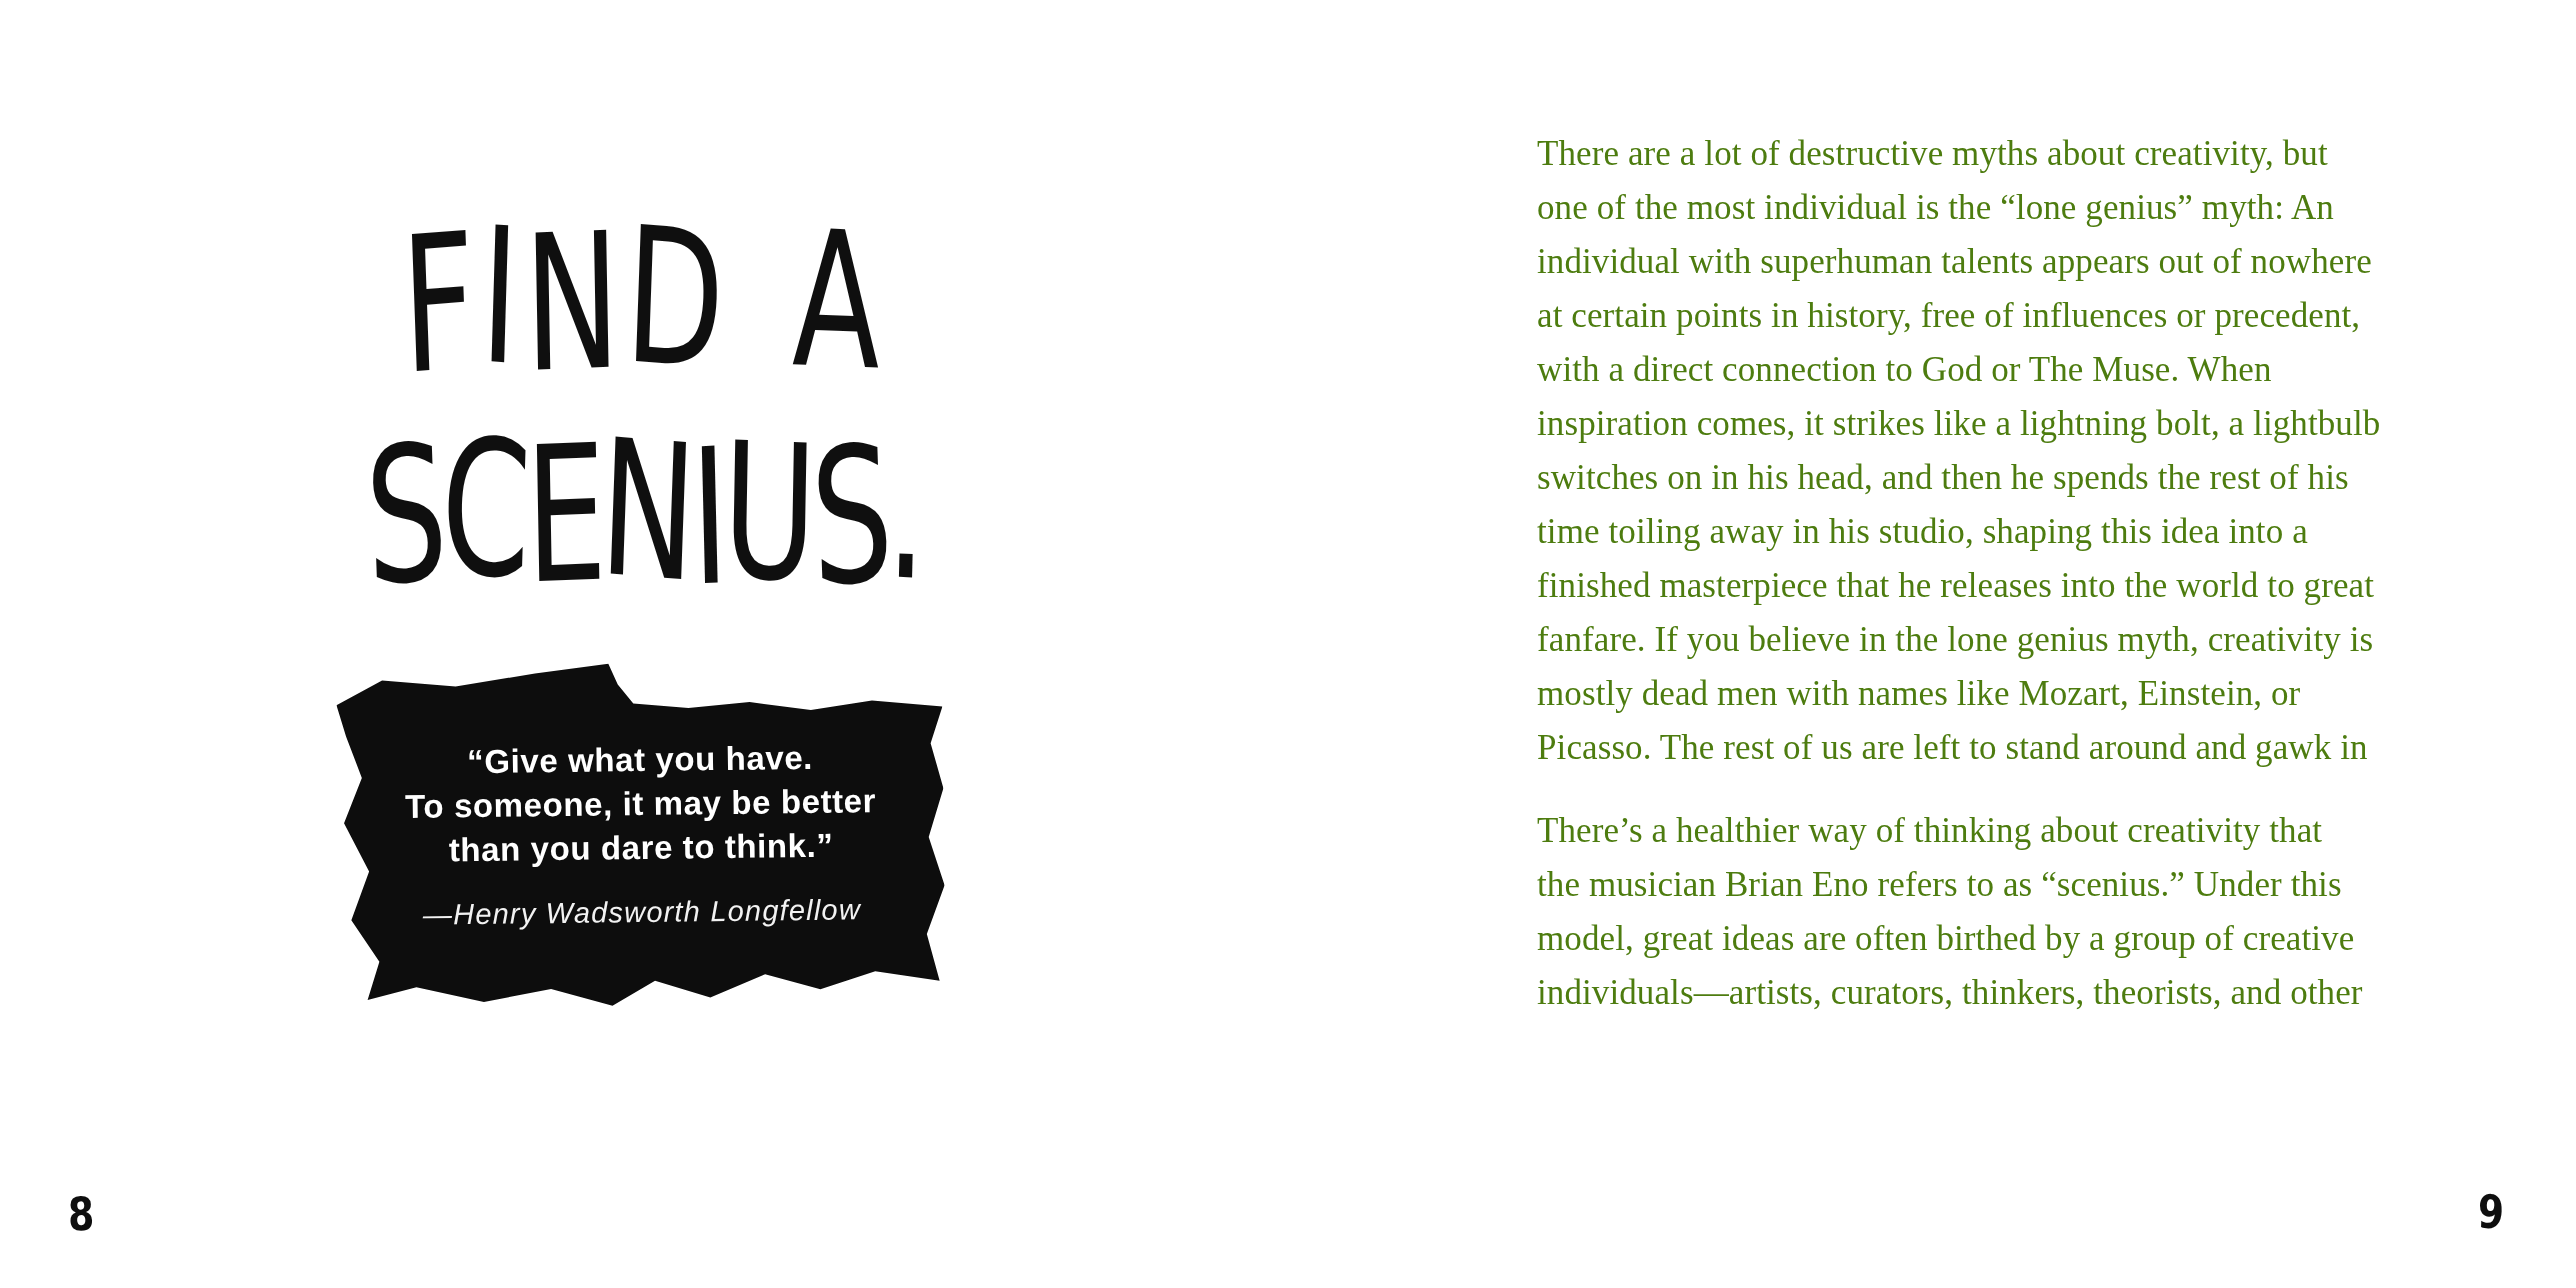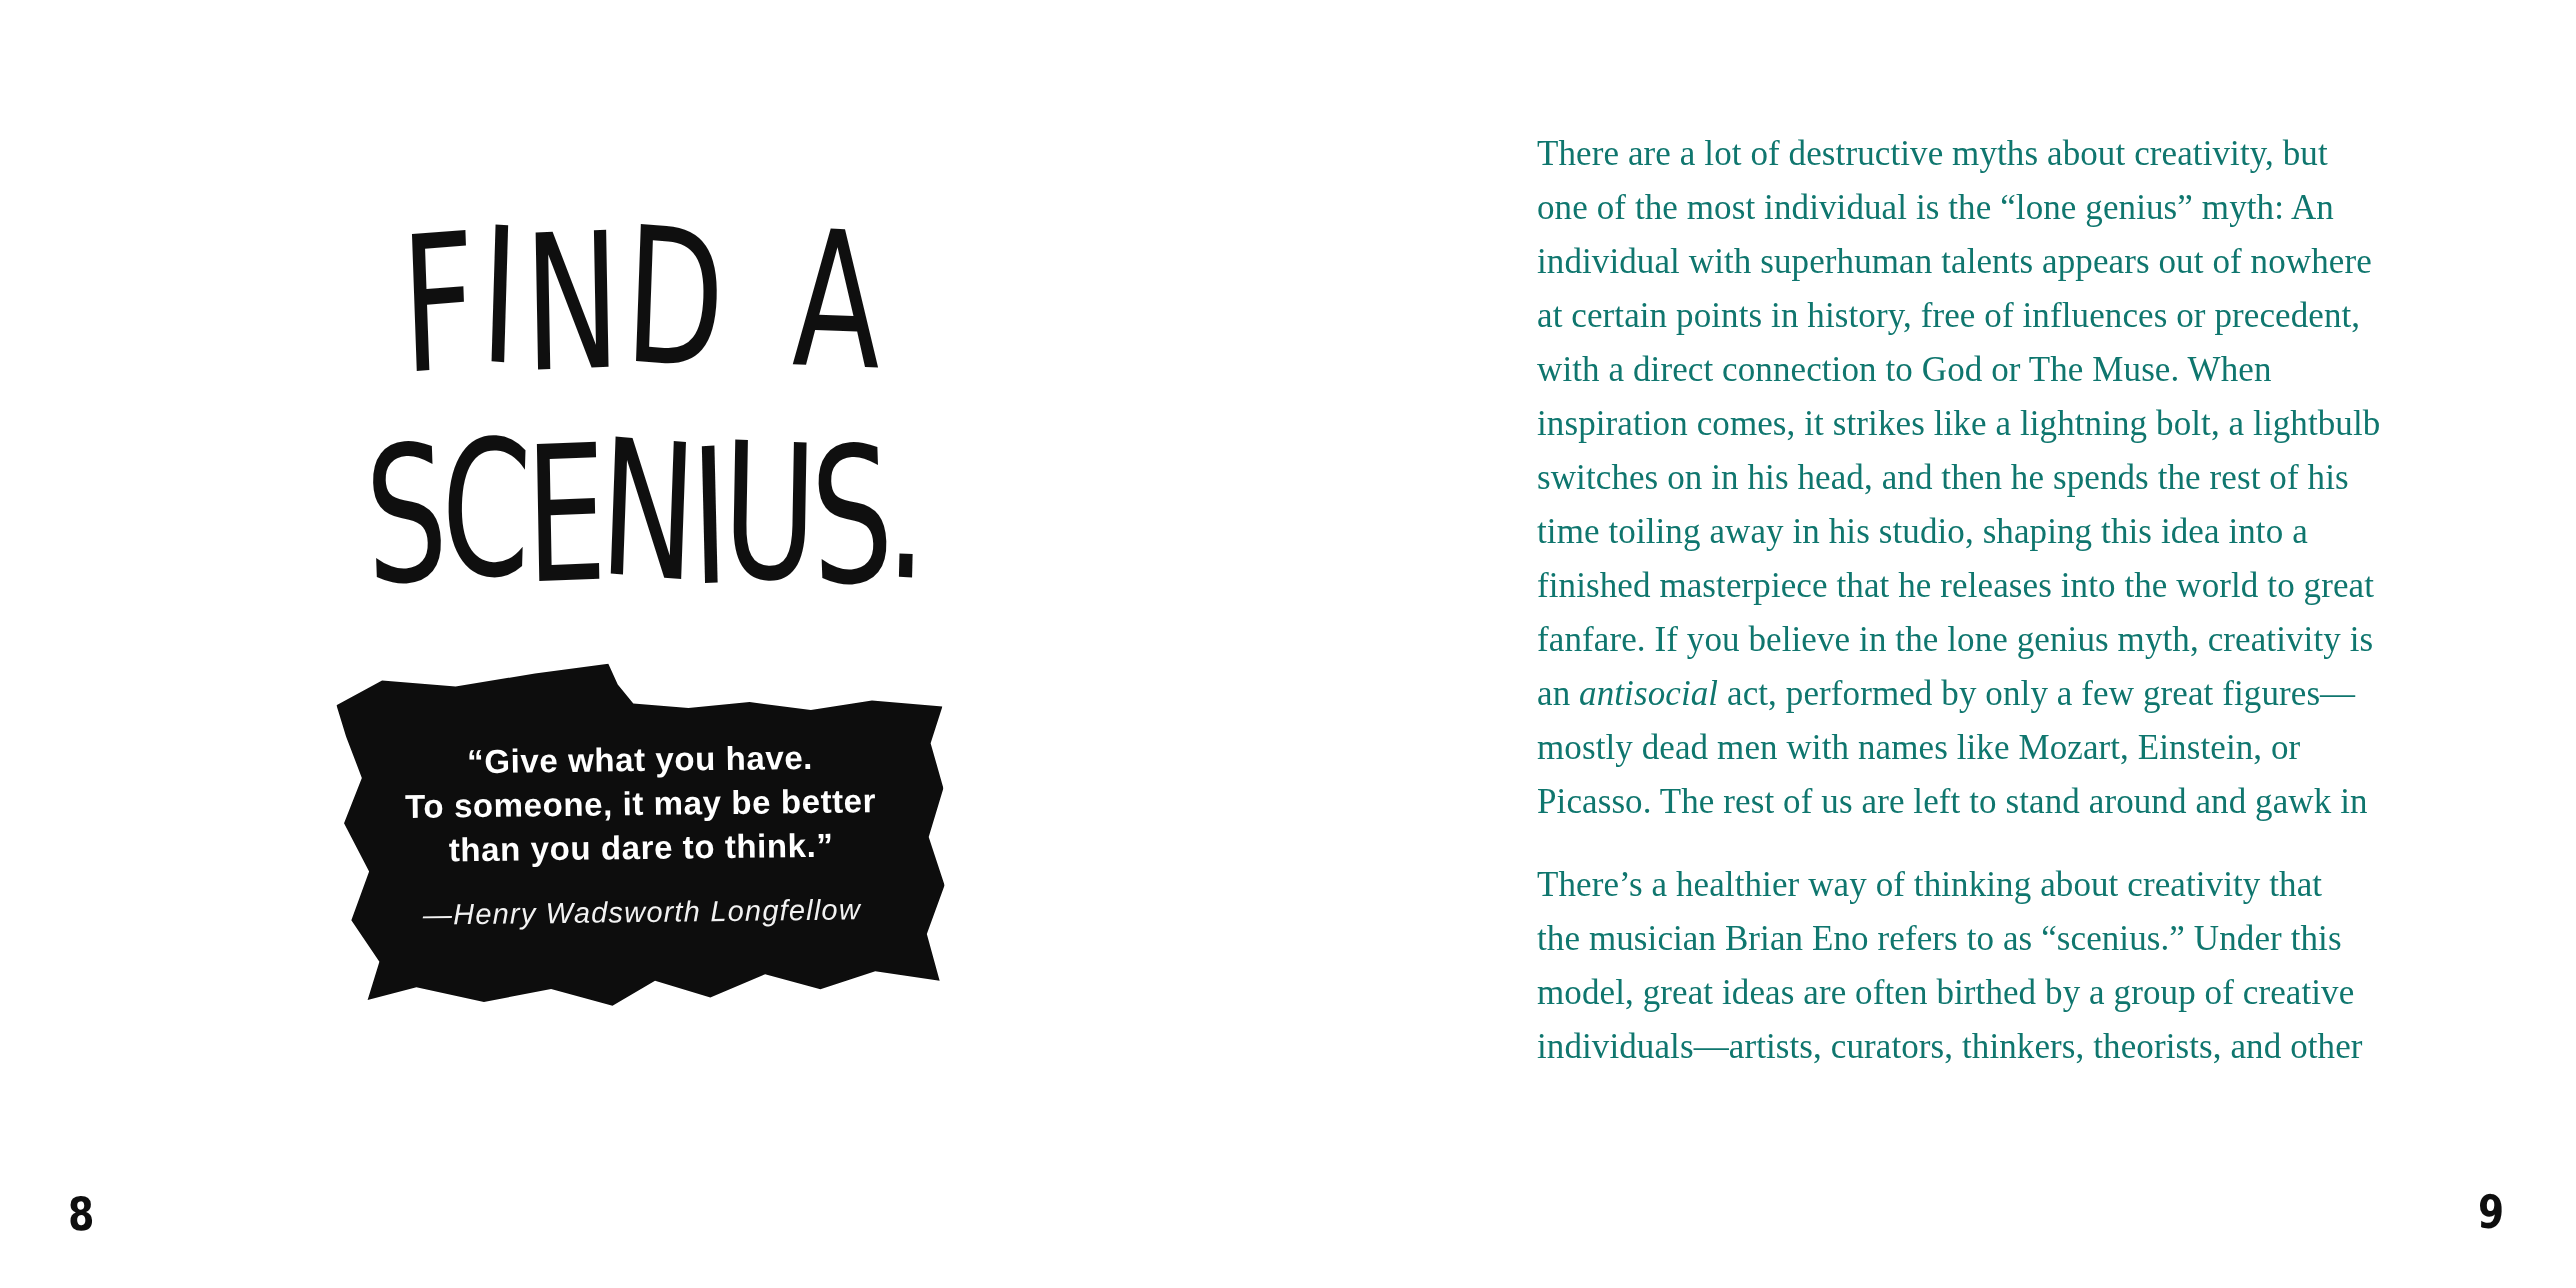--- a/index.html
+++ b/index.html
@@ -88,21 +88,21 @@
     letter-spacing: 1.2px;
     color: #f2f2f2;
   }
 
   
   .body-text {
     position: absolute;
     left: 249px;
     top: 127px;
     width: 832px;
-    color: #0f766e;
+    color: #4d7c0f;
   }
   .para { margin: 0 0 29px 0; }
   .para:last-child { margin-bottom: 8px; }
   .tline {
     font-family: "Liberation Serif", serif;
     font-size: 35px;
     line-height: 54px;
     white-space: nowrap;
     letter-spacing: 0.1px;
   }
@@ -148,21 +148,20 @@
           <div class="tline"><span>There are a lot of destructive myths about creativity, but</span></div>
           <div class="tline"><span>one of the most individual is the “lone genius” myth: An</span></div>
           <div class="tline"><span>individual with superhuman talents appears out of nowhere</span></div>
           <div class="tline"><span>at certain points in history, free of influences or precedent,</span></div>
           <div class="tline"><span>with a direct connection to God or The Muse. When</span></div>
           <div class="tline"><span>inspiration comes, it strikes like a lightning bolt, a lightbulb</span></div>
           <div class="tline"><span>switches on in his head, and then he spends the rest of his</span></div>
           <div class="tline"><span>time toiling away in his studio, shaping this idea into a</span></div>
           <div class="tline"><span>finished masterpiece that he releases into the world to great</span></div>
           <div class="tline"><span>fanfare. If you believe in the lone genius myth, creativity is</span></div>
-          <div class="tline"><span>an </span><span class="it">antisocial</span><span> act, performed by only a few great figures—</span></div>
           <div class="tline"><span>mostly dead men with names like Mozart, Einstein, or</span></div>
           <div class="tline"><span>Picasso. The rest of us are left to stand around and gawk in</span></div>
         </div>
         <div class="para">
           <div class="tline"><span>There’s a healthier way of thinking about creativity that</span></div>
           <div class="tline"><span>the musician Brian Eno refers to as “scenius.” Under this</span></div>
           <div class="tline"><span>model, great ideas are often birthed by a group of creative</span></div>
           <div class="tline"><span>individuals—artists, curators, thinkers, theorists, and other</span></div>
         </div>
       </div>

